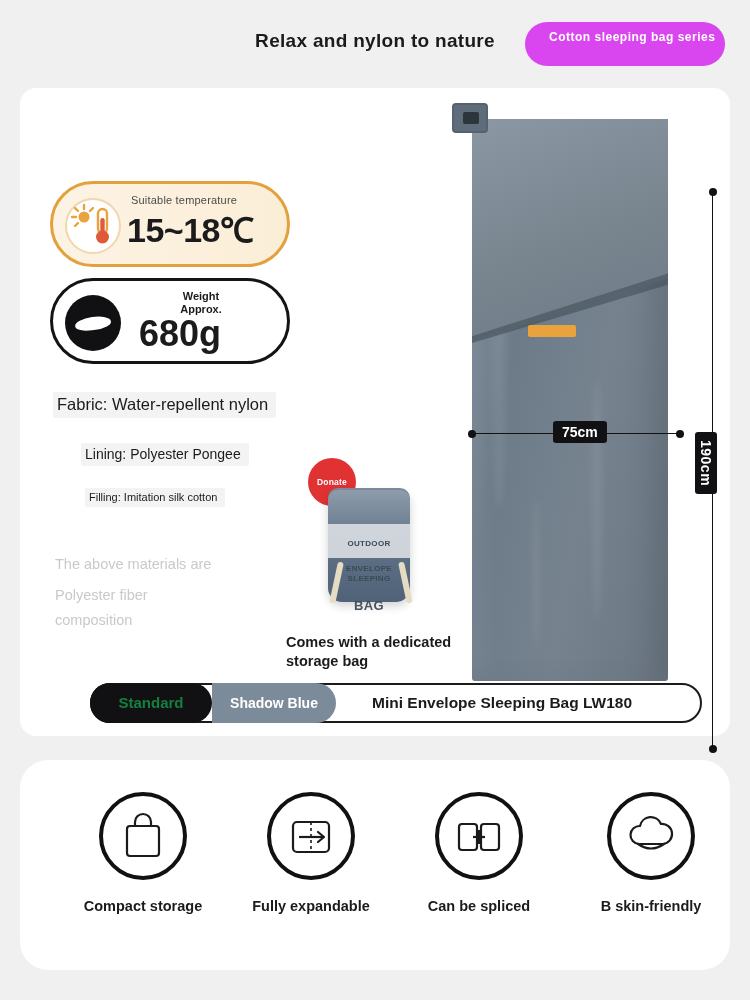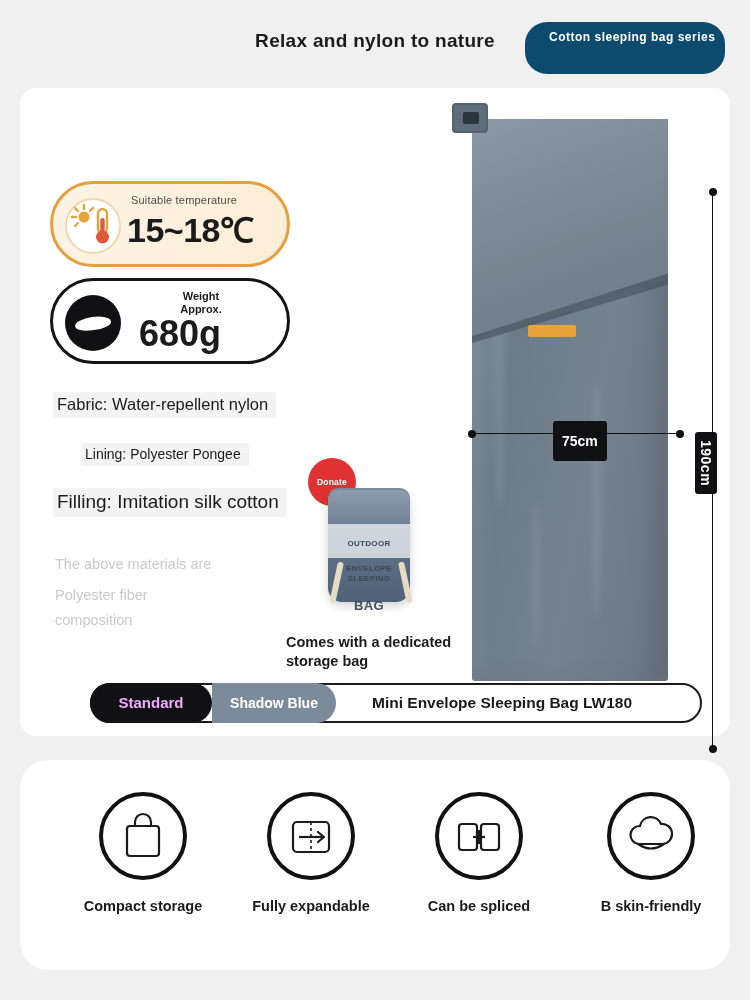--- a/index.html
+++ b/index.html
@@ -26,22 +26,22 @@
     left: 0; right: 0; top: 30px;
     text-align: center;
     font-size: 19px;
     font-weight: bold;
     color: #1b1b1b;
     letter-spacing: .3px;
   }
   .series-pill {
     position: absolute;
     right: 25px; top: 22px;
-    width: 200px; height: 52px;
-    background: #0c4a6e;
+    width: 200px; height: 44px;
+    background: #d946ef;
     border-radius: 22px;
     color: #ffffff;
     font-size: 12px;
     font-weight: bold;
     line-height: 14px;
     padding: 8px 0 0 24px;
     letter-spacing: .5px;
   }
 
   
@@ -135,21 +135,21 @@
   }
   .dim-h-line:before { left: -4px; }
   .dim-h-line:after { right: -4px; }
   .dim-h-label {
     position: absolute;
     left: 533px; top: 333px;
     background: #111114;
     color: #fff;
     font-size: 14px;
     font-weight: bold;
-    padding: 12px 9px;
+    padding: 3px 9px;
     border-radius: 3px;
   }
   .dim-v-line {
     position: absolute;
     left: 692px; top: 104px;
     width: 1px; height: 557px;
     background: #111;
   }
   .dim-v-line:before, .dim-v-line:after {
     content: "";
@@ -255,21 +255,21 @@
     position: absolute;
     left: 33px;
     color: #1b1b1b;
     background: #f3f3f3;
     padding: 3px 8px 4px 4px;
     border-radius: 2px;
     white-space: nowrap;
   }
   .spec-1 { top: 304px; font-size: 16.5px; }
   .spec-2 { top: 355px; font-size: 14px; margin-left: 28px; }
-  .spec-3 { top: 400px; font-size: 19px; }
+  .spec-3 { top: 400px; font-size: 11px; margin-left: 32px; }
 
   .note {
     position: absolute;
     left: 35px;
     color: #c9c9c9;
     font-size: 14.5px;
     white-space: nowrap;
   }
   .note-1 { top: 468px; }
   .note-2 { top: 499px; }
@@ -354,21 +354,21 @@
     border: 2px solid #1b1b1b;
     border-radius: 20px;
     background: #ffffff;
   }
   .prodbar-standard {
     position: absolute;
     left: -2px; top: -2px;
     width: 122px; height: 40px;
     background: #111114;
     border-radius: 20px;
-    color: #f0abfc;
+    color: #15803d;
     font-size: 15px;
     font-weight: bold;
     text-align: center;
     line-height: 40px;
   }
   .prodbar-color {
     position: absolute;
     left: 120px; top: -2px;
     width: 124px; height: 40px;
     background: #7c8b99;

